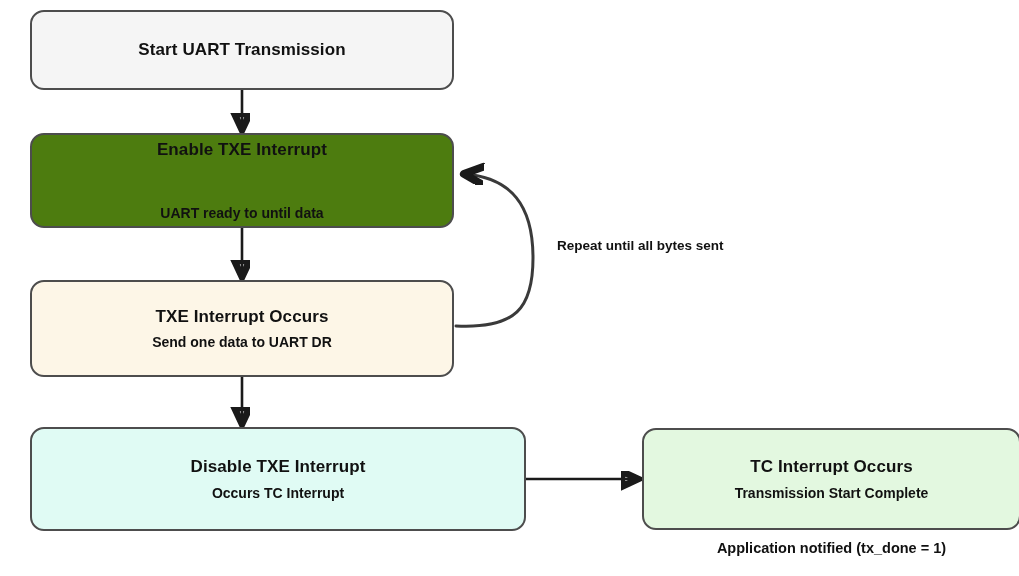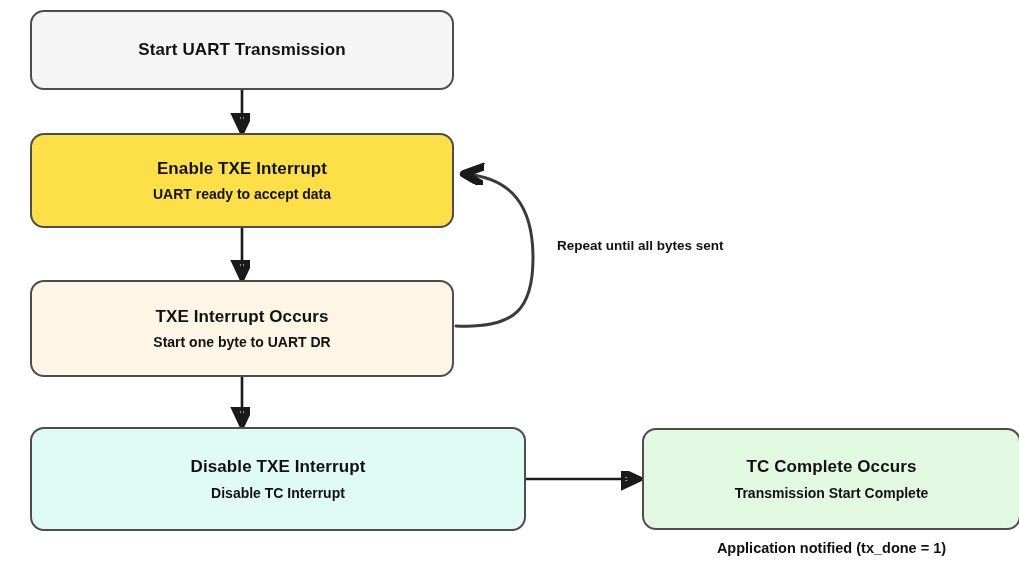--- a/index.html
+++ b/index.html
@@ -116,37 +116,37 @@
     <line x1="440" y1="479" x2="621" y2="479" marker-end="url(#arrowSolid)"></line>
 
     <path class="loop" d="M440,326 C500,329 517,308 517,258 C517,205 495,178 449,174" marker-end="url(#arrowLoop)" stroke-linecap="round"></path>
   </svg>
 
   <div class="node" id="node-start" style="background: rgb(245, 245, 245);">
     <div class="node-title">Start UART Transmission</div>
 
   </div>
 
-  <div class="node" id="node-enable-txe" style="background: #fde047;">
+  <div class="node" id="node-enable-txe" style="background: #4d7c0f; justify-content: space-between;">
     <div class="node-title">Enable TXE Interrupt</div>
-    <div class="node-sub">UART ready to accept data</div>
+    <div class="node-sub">UART ready to until data</div>
   </div>
 
   <div class="node" id="node-txe-occurs" style="background: rgb(253, 246, 231);">
     <div class="node-title">TXE Interrupt Occurs</div>
-    <div class="node-sub">Start one byte to UART DR</div>
+    <div class="node-sub">Send one data to UART DR</div>
   </div>
 
   <div class="node" id="node-disable-txe" style="background: rgb(224, 251, 244);">
     <div class="node-title">Disable TXE Interrupt</div>
-    <div class="node-sub">Disable TC Interrupt</div>
+    <div class="node-sub">Occurs TC Interrupt</div>
   </div>
 
   <div class="node" id="node-tc-occurs" style="background: rgb(227, 248, 224);">
-    <div class="node-title">TC Complete Occurs</div>
+    <div class="node-title">TC Interrupt Occurs</div>
     <div class="node-sub">Transmission Start Complete</div>
   </div>
 
   <div class="edge-label" id="label-repeat">Repeat until all bytes sent</div>
 
   <div class="edge-label" id="label-app-notified">Application notified (tx_done = 1)</div>
 
 </div>
 
 </body></html>

